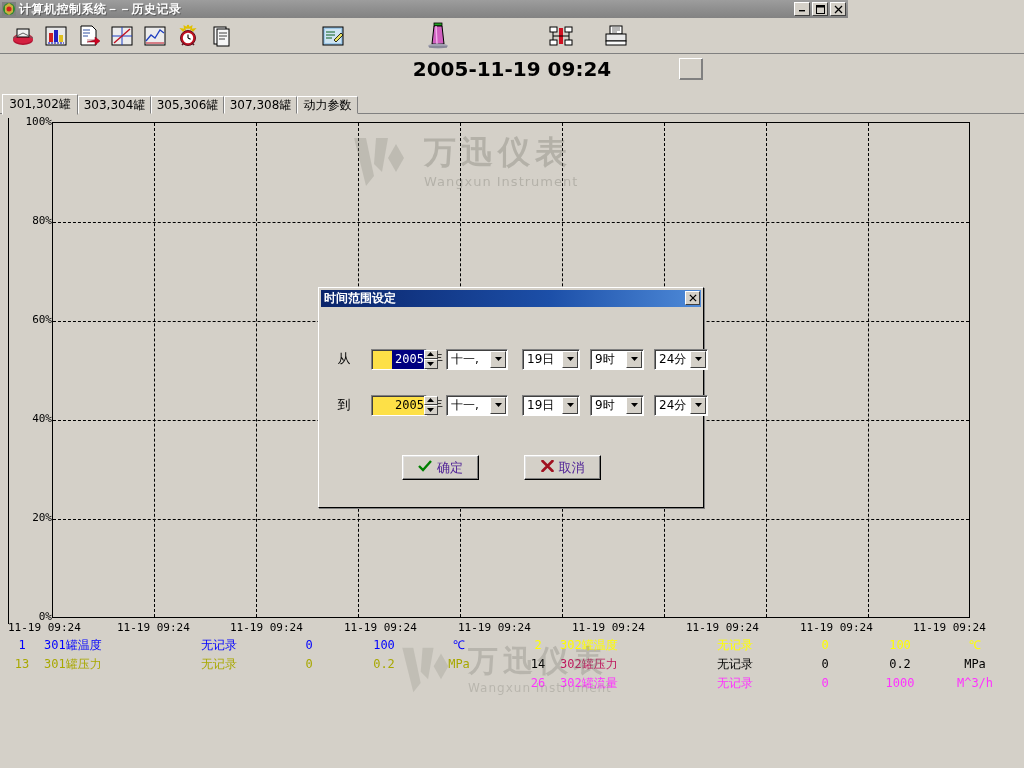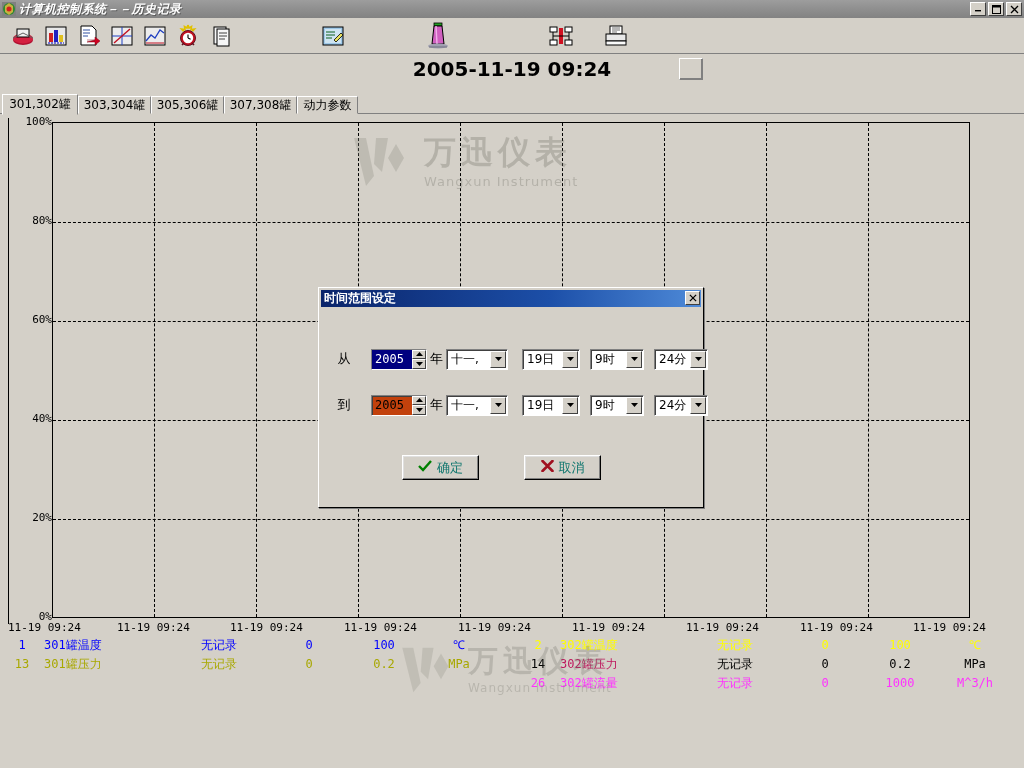--- a/index.html
+++ b/index.html
@@ -7,23 +7,23 @@
     width:1024px;height:768px;overflow:hidden;
     background:#d4d0c8;
     font-family:"DejaVu Sans","Liberation Sans",sans-serif;
     font-size:12px;color:#000;
     -webkit-font-smoothing:none;
   }
   
   #app{position:relative;width:1024px;height:768px;background:#d4d0c8;}
 
   .titlebar{
-    position:absolute;left:0;top:0;width:1024px;height:18px;
+    position:absolute;left:0;top:0;width:848px;height:18px;
     background:linear-gradient(to bottom,#9d9d9d 0%,#8f8f8f 50%,#828282 100%);
-    display:flex;align-items:center;font-style:italic;
+    display:flex;align-items:center;
   }
   .title-icon{width:14px;height:14px;margin-left:2px;margin-right:3px;position:relative;flex:0 0 auto;}
   .title-text{
     font-family:"DejaVu Sans","Liberation Sans",sans-serif;
     font-size:12px;font-weight:bold;color:#ffffff;
     text-shadow:1px 1px 0 rgba(0,0,0,.35);
     letter-spacing:.5px;white-space:nowrap;
   }
   .win-btns{position:absolute;right:2px;top:2px;display:flex;gap:2px;}
   .win-btn{
@@ -144,22 +144,22 @@
   }
   .dlg-body{position:absolute;left:2px;top:21px;right:2px;bottom:2px;}
 
   .row{position:absolute;left:0;height:24px;display:flex;align-items:center;}
   .row .lbl{width:26px;font-family:"DejaVu Sans","Liberation Sans",sans-serif;font-size:13px;
             text-align:center;}
   .row .unit{font-family:"DejaVu Sans","Liberation Sans",sans-serif;font-size:13px;
              margin:0 3px 0 3px;}
 
   .spin{position:relative;width:56px;height:21px;display:flex;
-        background:#c2410c;border:1px solid;border-color:#808080 #ffffff #ffffff #808080;
-        box-shadow: inset 1px 1px 0 #404040;box-sizing:border-box;}
+        background:#fde047;border:1px solid;border-color:#808080 #ffffff #ffffff #808080;
+        box-shadow: inset 1px 1px 0 #404040;box-sizing:border-box;padding-left:20px;}
   .spin .val{flex:1;display:flex;align-items:center;padding-left:3px;
              font-family:"DejaVu Sans Mono","Liberation Mono",monospace;font-size:12px;}
   .spin.sel .val{background:#000080;color:#fff;}
   .spin .arrows{width:14px;display:flex;flex-direction:column;flex:0 0 auto;}
   .spin .arrows div{flex:1;background:#d4d0c8;
         border:1px solid;border-color:#ffffff #404040 #404040 #ffffff;
         box-sizing:border-box;display:flex;align-items:center;justify-content:center;}
   .spin .arrows svg{display:block;}
 
   .combo{position:relative;height:21px;display:flex;
@@ -170,21 +170,21 @@
                color:#000;white-space:nowrap;overflow:hidden;}
   .combo .carrow{width:16px;flex:0 0 auto;background:#d4d0c8;margin:1px 1px 1px 0;
         border:1px solid;border-color:#ffffff #404040 #404040 #ffffff;
         box-sizing:border-box;display:flex;align-items:center;justify-content:center;}
 
   .dbtn{
     position:absolute;height:25px;background:#d4d0c8;
     border:1px solid;border-color:#ffffff #000000 #000000 #ffffff;
     box-shadow: inset -1px -1px 0 #808080, inset 1px 1px 0 #dfdfdf;
     box-sizing:border-box;display:flex;align-items:center;justify-content:center;gap:5px;
-    font-family:"DejaVu Sans","Liberation Sans",sans-serif;font-size:13px;color:#0f766e;
+    font-family:"DejaVu Sans","Liberation Sans",sans-serif;font-size:13px;color:#4c1d95;
   }
 </style>
 </head>
 <body>
 
 <div id="app">
 
   <div class="titlebar">
     <span class="title-icon">
       <svg width="14" height="14" viewBox="0 0 14 14">

